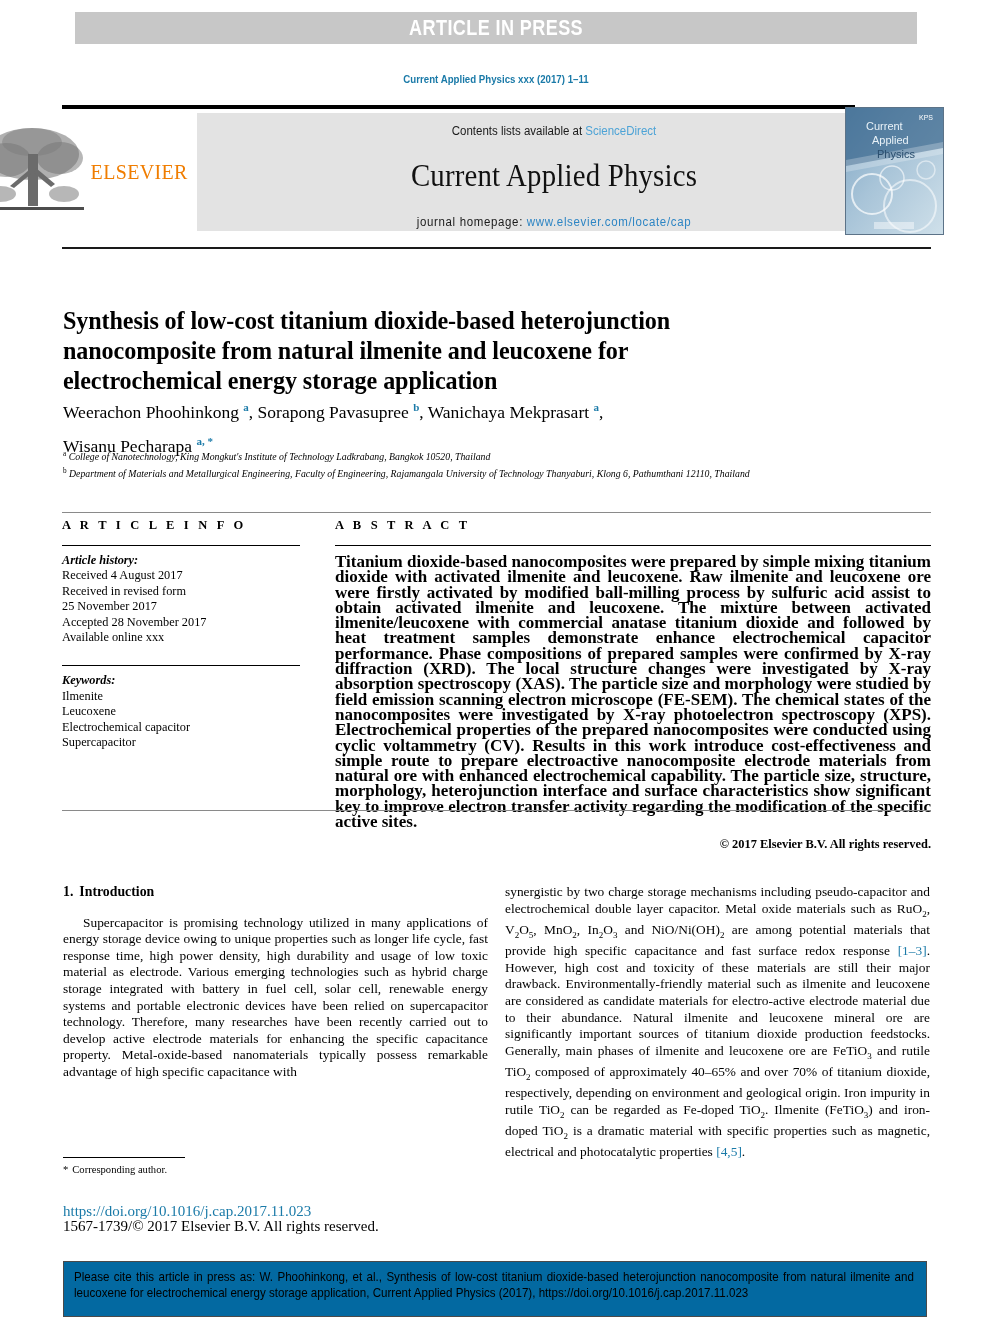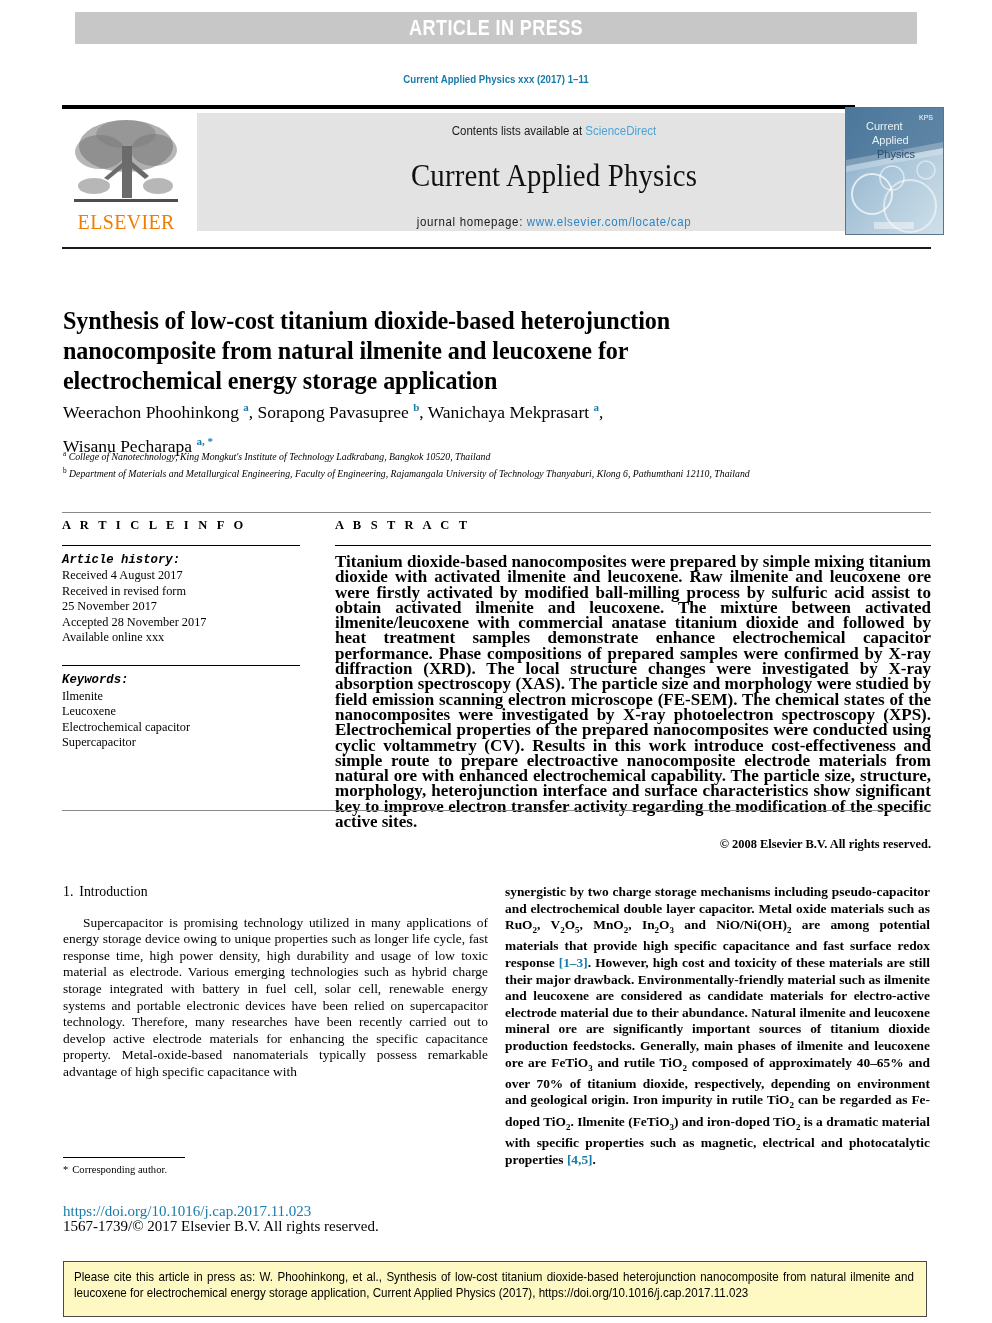--- a/index.html
+++ b/index.html
@@ -67,21 +67,21 @@
     height: 4px;
     background: #000;
   }
   .elsevier-logo {
     position: absolute;
     left: 0;
     top: 6px;
     width: 128px;
     height: 122px;
     display: flex;
-    flex-direction: column;
+    flex-direction: row;
     align-items: center;
     justify-content: flex-end;
   }
   .tree-svg { display:block; }
   .elsevier-word {
     font-family: "Liberation Serif", serif;
     font-size: 21px;
     color: #f07d00;
     letter-spacing: 0.4px;
     line-height: 1;
@@ -216,21 +216,21 @@
     background: #000;
     margin-top: 12px;
   }
   .info-body {
     margin-top: 7px;
     font-family: "Liberation Serif", serif;
     font-size: 12.3px;
     line-height: 15.4px;
     color: #000;
   }
-  .info-body .lbl { font-style: italic; font-weight: bold; display:block;font-family:Liberation Mono, monospace; }
+  .info-body .lbl { font-style: italic; font-weight: bold; display:block; }
   .keywords-rule {
     height: 1px;
     background: #000;
     margin-top: 20px;
   }
   .abs-body {
     margin-top: 8px;
     font-family: "Liberation Serif", serif;
     font-weight: bold;
     font-size: 17px;
@@ -260,23 +260,23 @@
     position: absolute;
     top: 884px;
     width: 425px;
     font-family: "Liberation Serif", serif;
     font-size: 13.4px;
     line-height: 16.6px;
     text-align: justify;
     color: #000;
   }
   .body-col.left  { left: 63px; }
-  .body-col.right { left: 505px; font-weight: bold; }
+  .body-col.right { left: 505px; }
   .sec-heading {
-    font-weight: normal;
+    font-weight: bold;
     font-size: 13.8px;
     margin: 0 0 14px 0;
     text-align: left;
   }
   .sec-heading .num { margin-right: 6px; }
   .body-col p { margin: 0; text-indent: 20px; }
   .ref { color: #1a7aa8; }
   .body-col sub { font-size: 9px; vertical-align: sub; }
 
   
@@ -314,21 +314,21 @@
   .doi-block .doi-link { color: #1a7aa8; display:block; }
 
   
   .cite-box {
     position: absolute;
     left: 63px;
     top: 1261px;
     width: 864px;
     height: 56px;
     border: 1px solid #4a4a4a;
-    background: #fef9c3;
+    background: #0369a1;
     box-sizing: border-box;
     padding: 7px 10px 0 10px;
   }
   .cite-text {
     font-family: "Liberation Sans", sans-serif;
     font-size: 12.2px;
     line-height: 16.2px;
     text-align: justify;
     color: #000;
     transform: scaleX(0.95);
@@ -437,21 +437,21 @@
       <span>Leucoxene</span><br>
       <span>Electrochemical capacitor</span><br>
       <span>Supercapacitor</span>
     </div>
   </div>
 
   <div class="col-abs">
     <div class="section-caps">A B S T R A C T</div>
     <div class="thin-rule"></div>
     <div class="abs-body">Titanium dioxide-based nanocomposites were prepared by simple mixing titanium dioxide with activated ilmenite and leucoxene. Raw ilmenite and leucoxene ore were firstly activated by modified ball-milling process by sulfuric acid assist to obtain activated ilmenite and leucoxene. The mixture between activated ilmenite/leucoxene with commercial anatase titanium dioxide and followed by heat treatment samples demonstrate enhance electrochemical capacitor performance. Phase compositions of prepared samples were confirmed by X-ray diffraction (XRD). The local structure changes were investigated by X-ray absorption spectroscopy (XAS). The particle size and morphology were studied by field emission scanning electron microscope (FE-SEM). The chemical states of the nanocomposites were investigated by X-ray photoelectron spectroscopy (XPS). Electrochemical properties of the prepared nanocomposites were conducted using cyclic voltammetry (CV). Results in this work introduce cost-effectiveness and simple route to prepare electroactive nanocomposite electrode materials from natural ore with enhanced electrochemical capability. The particle size, structure, morphology, heterojunction interface and surface characteristics show significant key to improve electron transfer activity regarding the modification of the specific active sites.</div>
-    <div class="copyright">© 2008 Elsevier B.V. All rights reserved.</div>
+    <div class="copyright">© 2017 Elsevier B.V. All rights reserved.</div>
   </div>
 
 </div>
 <div class="hdr-rule-bottom"></div>
 
 <div class="body-col left">
   <div class="sec-heading">
     <span class="num">1.</span><span>Introduction</span>
   </div>
   <p>Supercapacitor is promising technology utilized in many applications of energy storage device owing to unique properties such as longer life cycle, fast response time, high power density, high durability and usage of low toxic material as electrode. Various emerging technologies such as hybrid charge storage integrated with battery in fuel cell, solar cell, renewable energy systems and portable electronic devices have been relied on supercapacitor technology. Therefore, many researches have been recently carried out to develop active electrode materials for enhancing the specific capacitance property. Metal-oxide-based nanomaterials typically possess remarkable advantage of high specific capacitance with</p>

